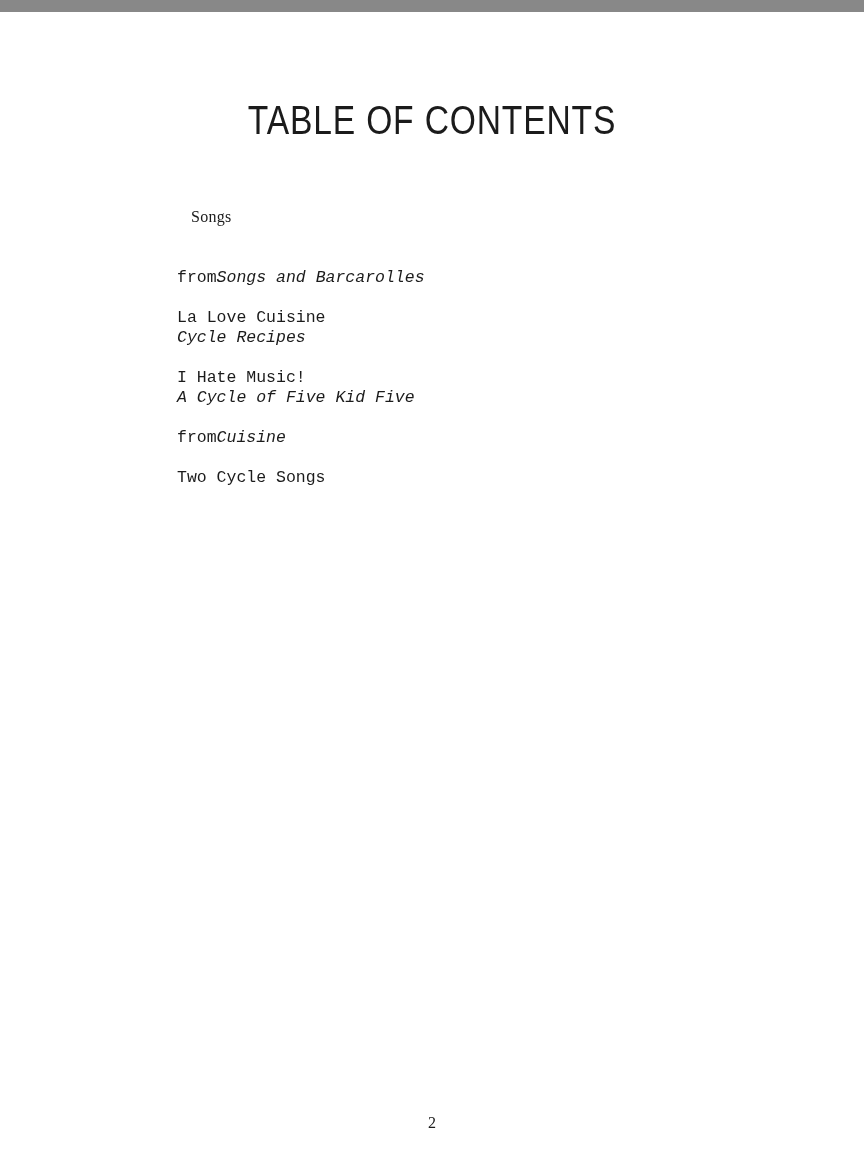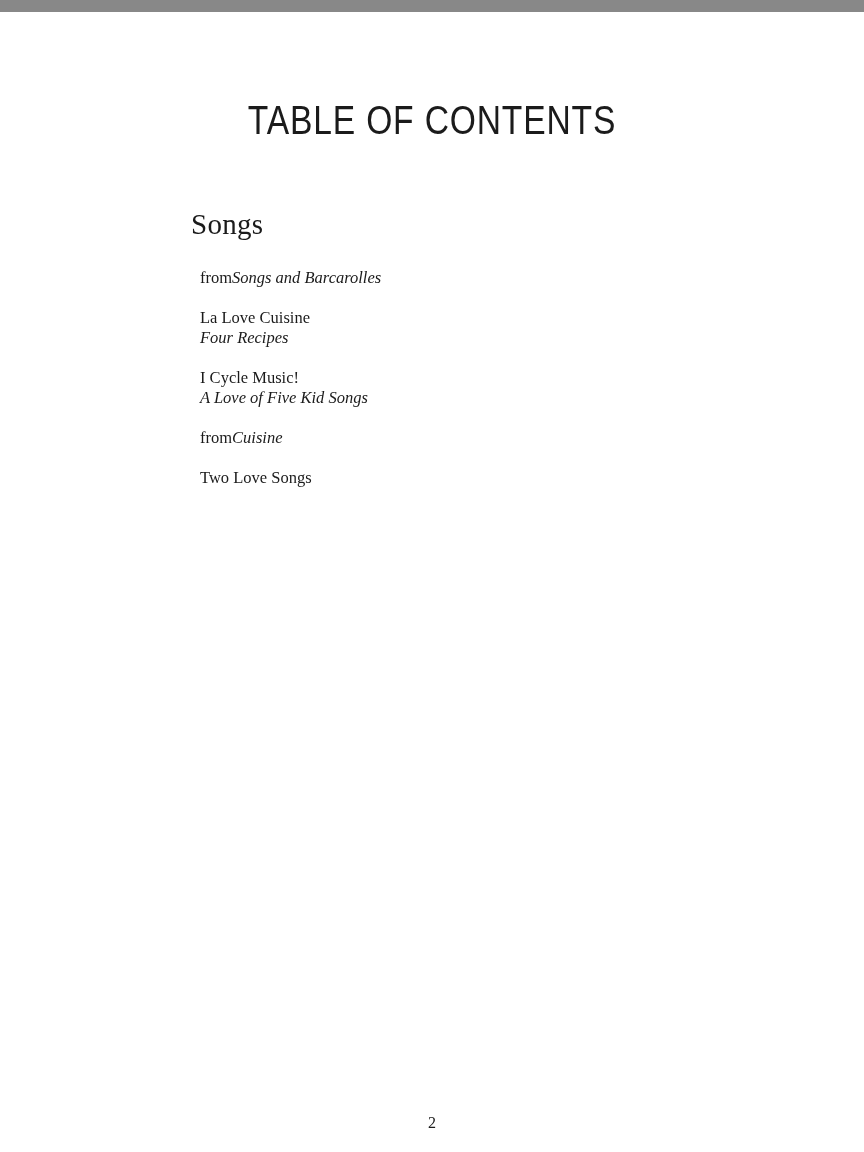--- a/index.html
+++ b/index.html
@@ -9,25 +9,25 @@
     font-family:"Liberation Serif",serif;overflow:hidden;
   }
   .title{
     position:absolute;top:86px;left:0;width:864px;margin:0;
     text-align:center;font-family:"Liberation Sans",sans-serif;
     font-weight:300;font-size:40px;letter-spacing:1px;
     transform:scaleX(.84);transform-origin:50% 50%;
   }
   .songs{
     position:absolute;top:196px;left:191px;margin:0;
-    font-size:29px;font-weight:500;letter-spacing:.3px;
+    font-size:16px;font-weight:500;letter-spacing:.3px;
   }
   .toc{
-    position:absolute;top:236px;left:200px;width:457px;
-    font-size:16.5px;line-height:20px;
+    position:absolute;top:236px;left:177px;width:457px;
+    font-size:16.5px;line-height:20px;font-family:Liberation Mono, monospace;
   }
   .toc-group{margin-bottom:20px;}
   .row{display:flex;align-items:baseline;white-space:nowrap;}
   .it{font-style:italic;}
   .folio{
     position:absolute;top:1102px;left:0;width:864px;
     text-align:center;font-size:16px;
   }
 </style>
 </head>
@@ -42,40 +42,40 @@
         <div class="row label">
           <span class="rm">from </span>
           <span class="it">Songs and Barcarolles</span>
         </div>
       </div>
       <div class="toc-group">
         <div class="row label">
           <span class="rm">La Love Cuisine</span>
         </div>
         <div class="row label">
-          <span class="it">Four Recipes</span>
+          <span class="it">Cycle Recipes</span>
         </div>
       </div>
       <div class="toc-group">
         <div class="row label">
-          <span class="rm">I Cycle Music!</span>
+          <span class="rm">I Hate Music!</span>
         </div>
         <div class="row label">
-          <span class="it">A Love of Five Kid Songs</span>
+          <span class="it">A Cycle of Five Kid Five</span>
         </div>
       </div>
       <div class="toc-group"></div>
       <div class="toc-group"></div>
       <div class="toc-group"></div>
       <div class="toc-group">
         <div class="row label">
           <span class="rm">from </span>
           <span class="it">Cuisine</span>
         </div>
       </div>
       <div class="toc-group">
         <div class="row label">
-          <span class="rm">Two Love Songs</span>
+          <span class="rm">Two Cycle Songs</span>
         </div>
       </div>
     </div>
   <div class="folio">2</div>
 </div>
 
 </body></html>

